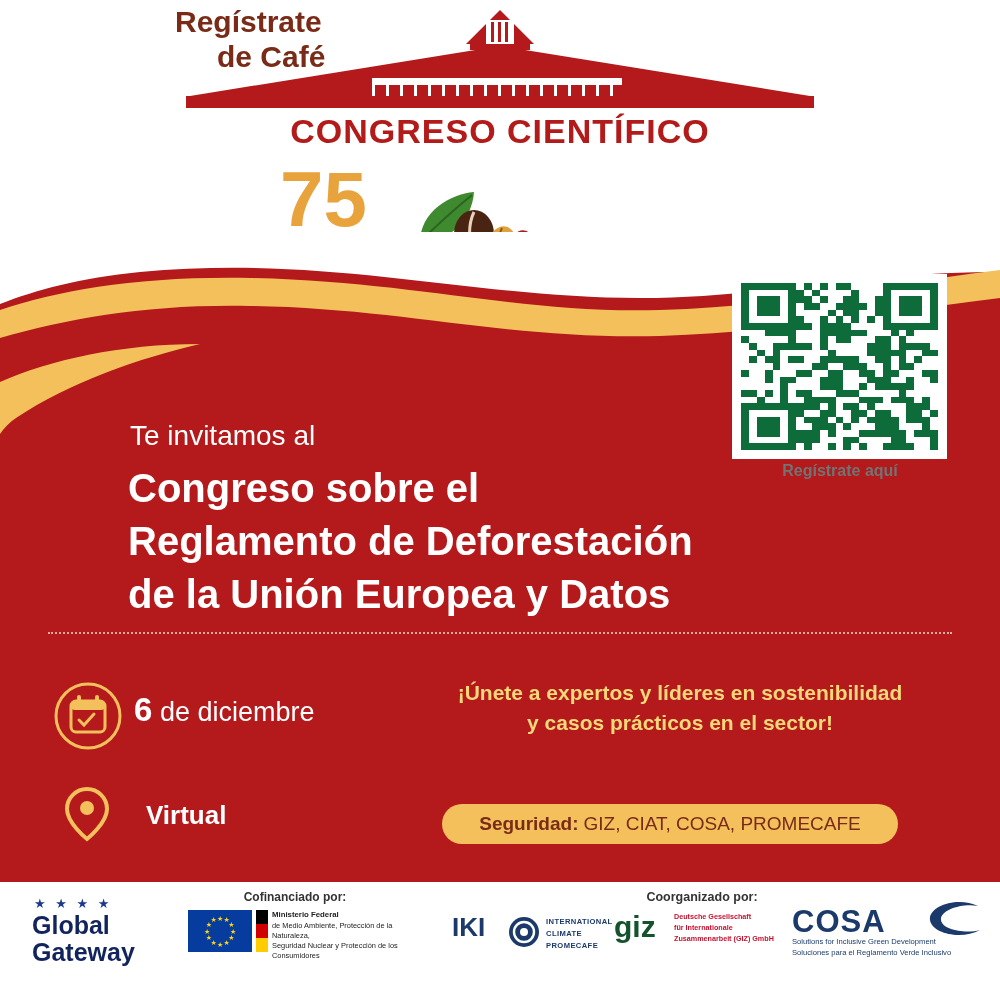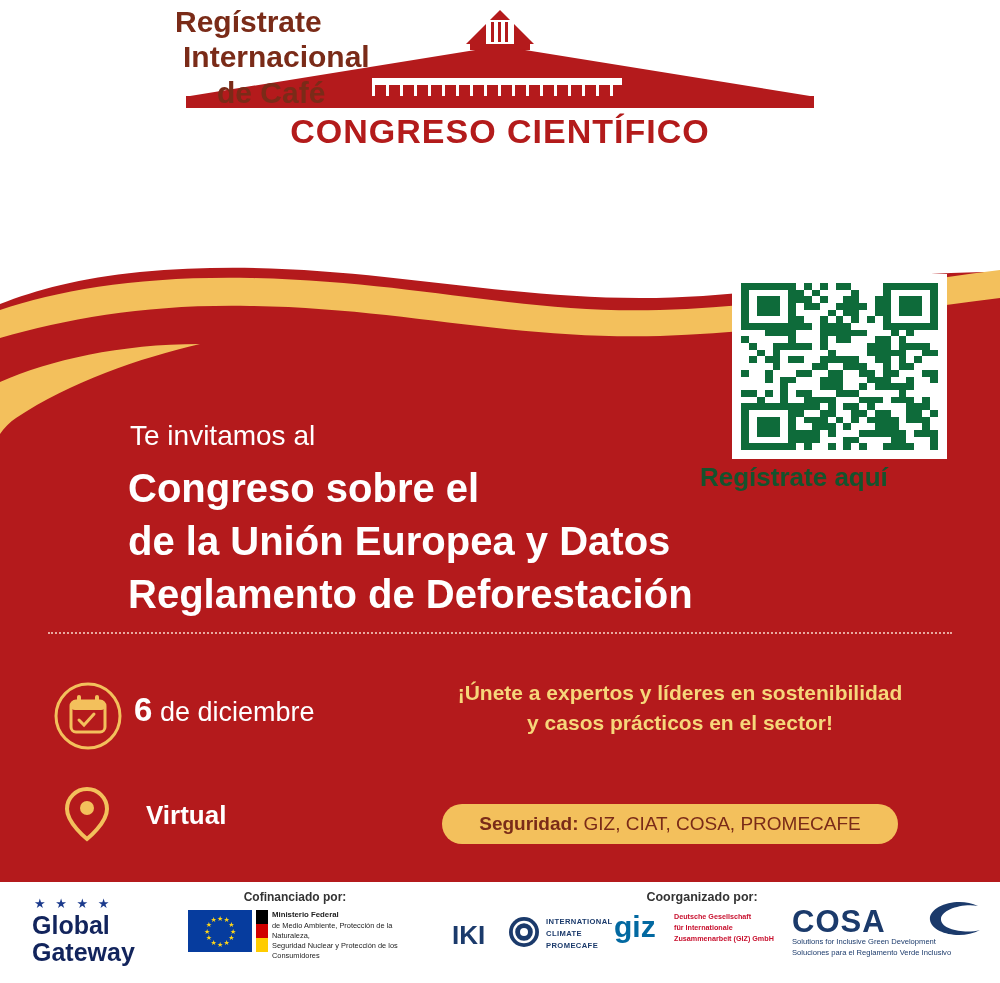--- a/index.html
+++ b/index.html
@@ -72,21 +72,21 @@
   }
   .qr-grid {
     width: 100%; height: 100%;
     display: grid;
     grid-template-columns: repeat(25, 1fr);
     grid-template-rows: repeat(25, 1fr);
   }
   .qr-grid i { background: #0e6b3a; }
   .qr-caption {
     position: absolute; left: 700px; top: 462px; width: 280px;
-    text-align: left; color: #14532d; font-size: 26px; font-weight: bold;
+    text-align: center; color: #737373; font-size: 16px; font-weight: bold;
   }
 
   
   .invite-small {
     position: absolute; left: 130px; top: 420px;
     color: #ffffff; font-size: 28px; font-weight: normal;
   }
   .invite-big {
     position: absolute; left: 128px; top: 462px; width: 760px;
     color: #ffffff; font-size: 40px; font-weight: bold; line-height: 1.33;
@@ -165,37 +165,37 @@
   .de-flag i { display: block; height: 14px; }
   .bmu-text {
     position: absolute; left: 272px; top: 28px; width: 160px;
     font-size: 7.4px; color: #222; line-height: 1.38;
   }
   .bmu-text b { font-size: 7.8px; }
 
   .iki {
     position: absolute; left: 452px; top: 30px; width: 160px; height: 44px;
   }
-  .iki-word { position: absolute; left: 0; top: 8px; font-size: 26px; font-weight: bold; color: #1b3a6b; }
+  .iki-word { position: absolute; left: 0; top: 0; font-size: 26px; font-weight: bold; color: #1b3a6b; }
   .iki-ring { position: absolute; left: 56px; top: 4px; width: 32px; height: 32px; }
   .iki-sub {
     position: absolute; left: 94px; top: 4px; width: 70px;
     font-size: 7.6px; color: #1b3a6b; font-weight: bold; line-height: 1.55;
     letter-spacing: .4px;
   }
 
   .coord-label {
     position: absolute; left: 612px; top: 8px; width: 180px;
     text-align: center; font-size: 12.5px; font-weight: bold; color: #333;
   }
   .giz {
     position: absolute; left: 614px; top: 26px; width: 190px; height: 44px;
   }
   .giz-word {
-    position: absolute; left: 0; top: 2px; font-size: 30px; font-weight: bold; color: #0369a1;
+    position: absolute; left: 0; top: 2px; font-size: 30px; font-weight: bold; color: #14532d;
     font-family: "Liberation Sans", sans-serif;
   }
   .giz-sub {
     position: absolute; left: 60px; top: 4px; width: 130px;
     font-size: 7.2px; color: #c8102e; font-weight: bold; line-height: 1.5;
   }
 
   .catie { position: absolute; left: 792px; top: 22px; width: 190px; height: 56px; }
   .catie-word { position: absolute; left: 0; top: 0; font-size: 31px; font-weight: bold; color: #1b3a6b; letter-spacing: 1px; }
   .catie-sub { position: absolute; left: 0; top: 32px; width: 190px; font-size: 7.6px; color: #1b3a6b; line-height: 1.5; }
@@ -239,24 +239,38 @@
         <rect x="568" y="84" width="3" height="12"></rect>
         <rect x="582" y="84" width="3" height="12"></rect>
         <rect x="596" y="84" width="3" height="12"></rect>
         <rect x="610" y="84" width="3" height="12"></rect>
       </g>
       <rect x="372" y="78" width="250" height="7" fill="#ffffff"></rect>
     </svg>
 
     <div class="header-title">CONGRESO CIENTÍFICO</div>
 
+    <div class="anniv-wrap">
+      <div class="anniv-75">75</div>
+      <div class="anniv-sub">Aniversario</div>
+
+      <svg class="beans" viewBox="0 0 130 82">
+        <path d="M10 56 C10 26 40 8 64 6 C62 34 40 56 10 56 Z" fill="#3f8a2e"></path>
+        <path d="M12 54 C26 40 46 22 62 9" stroke="#2b6320" stroke-width="2" fill="none"></path>
+        <ellipse cx="64" cy="48" rx="20" ry="24" fill="#4a2412"></ellipse>
+        <path d="M64 26 C58 38 58 58 64 70" stroke="#e8d3bc" stroke-width="3" fill="none"></path>
+        <ellipse cx="92" cy="56" rx="13" ry="16" fill="#e0a23a" transform="rotate(18 92 56)"></ellipse>
+        <path d="M92 42 C88 50 88 62 92 70" stroke="#8a5a18" stroke-width="2" fill="none"></path>
+        <ellipse cx="114" cy="58" rx="11" ry="14" fill="#a8212a" transform="rotate(-14 114 58)"></ellipse>
+        <path d="M114 46 C111 53 111 63 114 70" stroke="#6e1018" stroke-width="2" fill="none"></path>
+      </svg>
+    </div>
 
     <div class="coleccion">
       <div class="l1">Regístrate</div>
-      <div class="l2">Internacional</div>
       <div class="l3">de Café</div>
     </div>
   </div>
 
   <div class="red-body"></div>
 
   <svg class="wave" viewBox="0 0 1000 230" preserveAspectRatio="none">
 
     <path d="M0 0 H1000 V40 C860 40 760 66 640 66 C470 66 330 22 140 40 C80 46 36 58 0 72 Z" fill="#ffffff"></path>
 
@@ -892,22 +906,22 @@
         <i style="background: transparent;"></i>
         <i style="background: transparent;"></i>
         <i></i>
       </div>
   </div>
   <div class="qr-caption">Regístrate aquí</div>
 
   <div class="invite-small">Te invitamos al</div>
   <div class="invite-big">
     <div>Congreso sobre el</div>
+    <div>Reglamento de Deforestación</div>
     <div>de la Unión Europea y Datos</div>
-    <div>Reglamento de Deforestación</div>
   </div>
 
   <div class="dotted-rule"></div>
 
   <svg class="date-icon" viewBox="0 0 68 68">
     <circle cx="34" cy="34" r="32" fill="none" stroke="#f3c05c" stroke-width="3"></circle>
     <rect x="17" y="19" width="34" height="31" rx="5" fill="none" stroke="#f3c05c" stroke-width="3"></rect>
     <rect x="17" y="19" width="34" height="9" rx="4" fill="#f3c05c"></rect>
     <rect x="23" y="13" width="4" height="10" rx="2" fill="#f3c05c"></rect>
     <rect x="41" y="13" width="4" height="10" rx="2" fill="#f3c05c"></rect>

